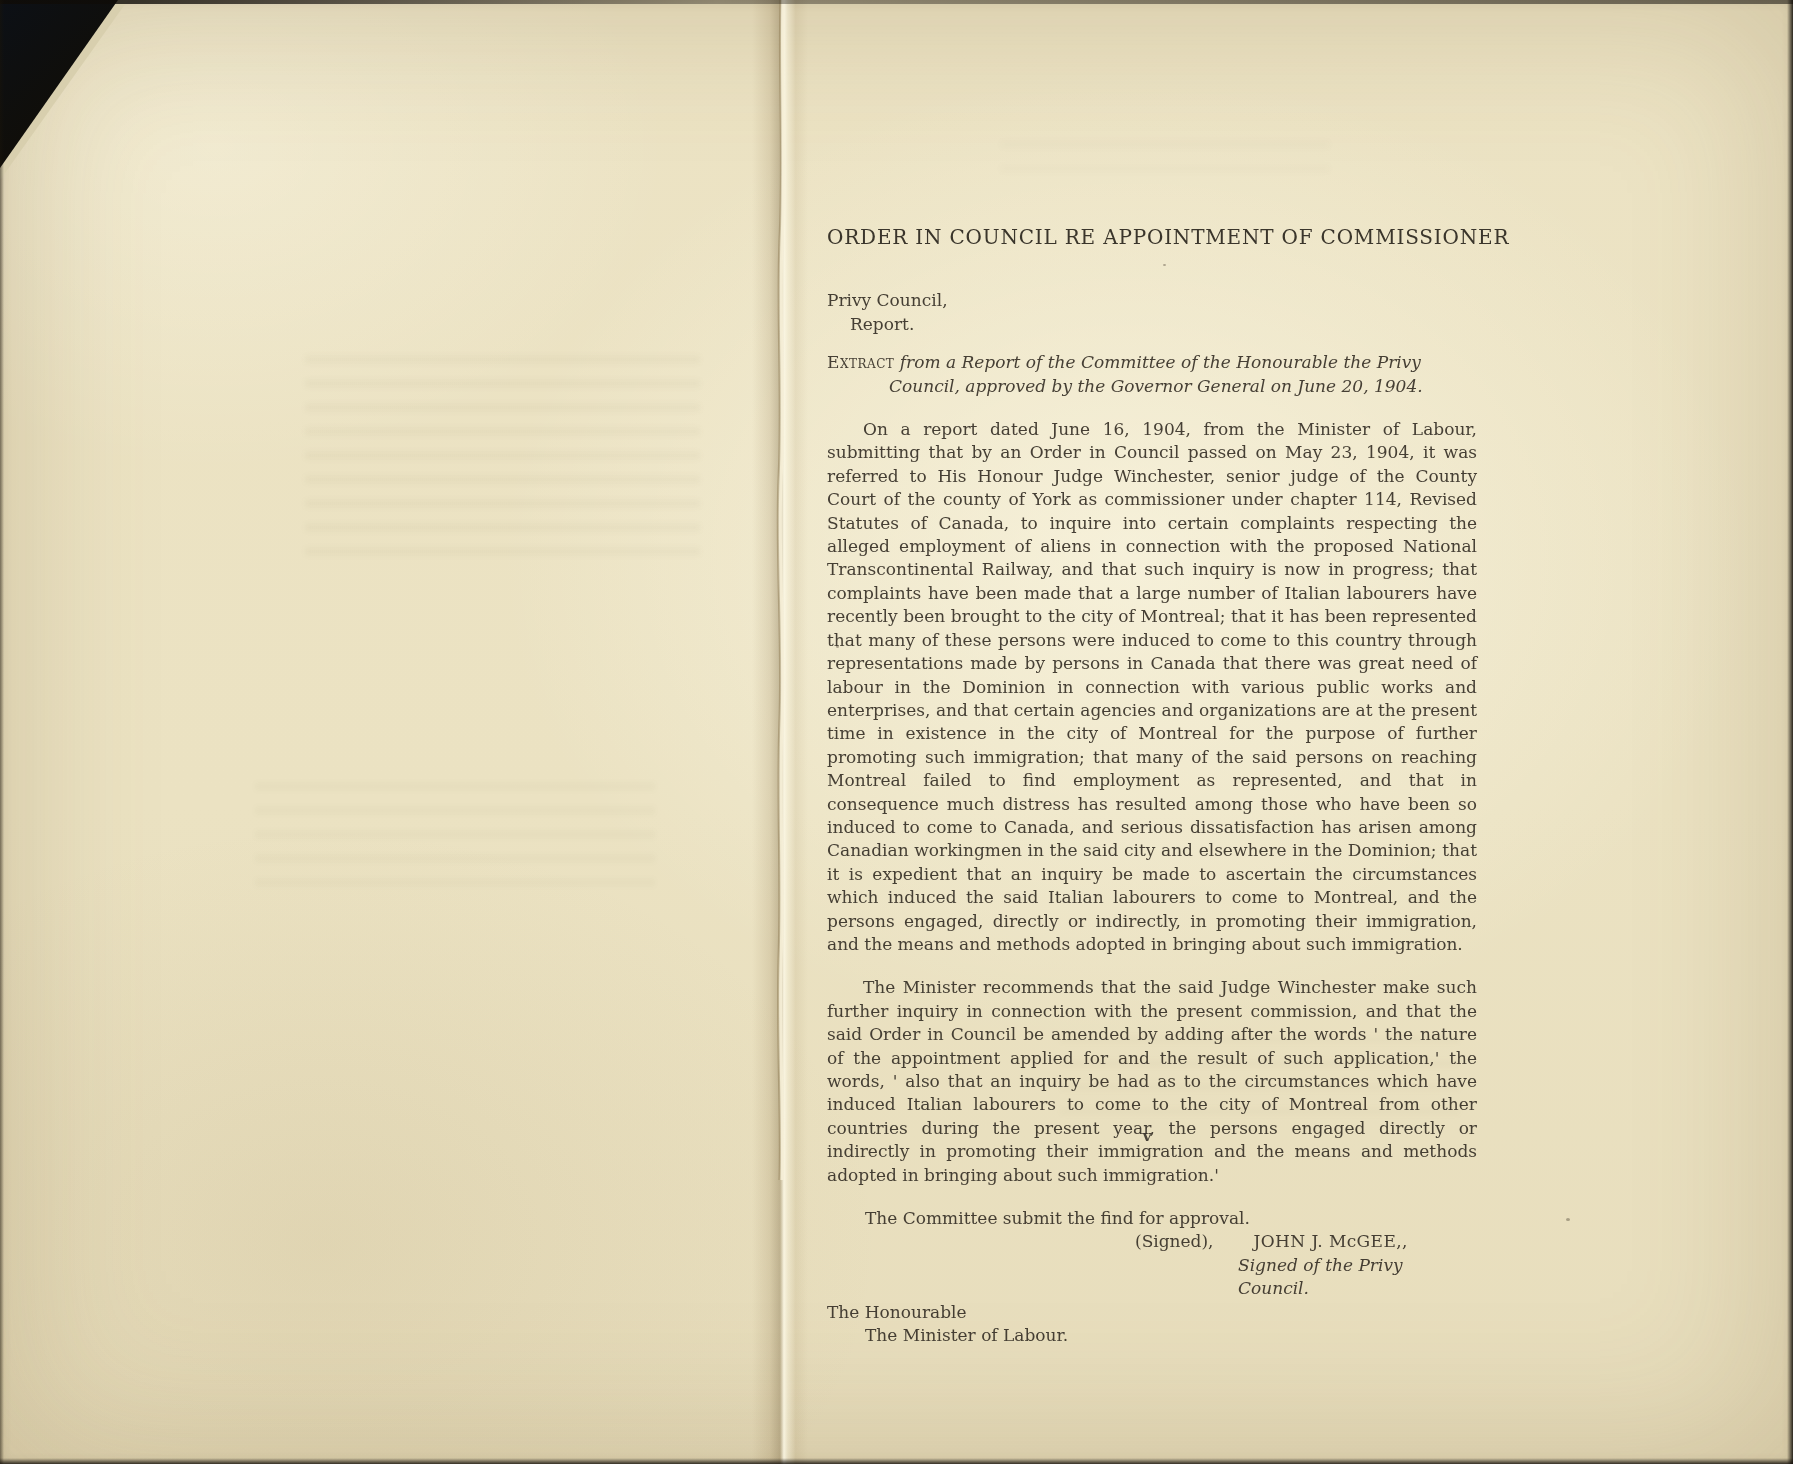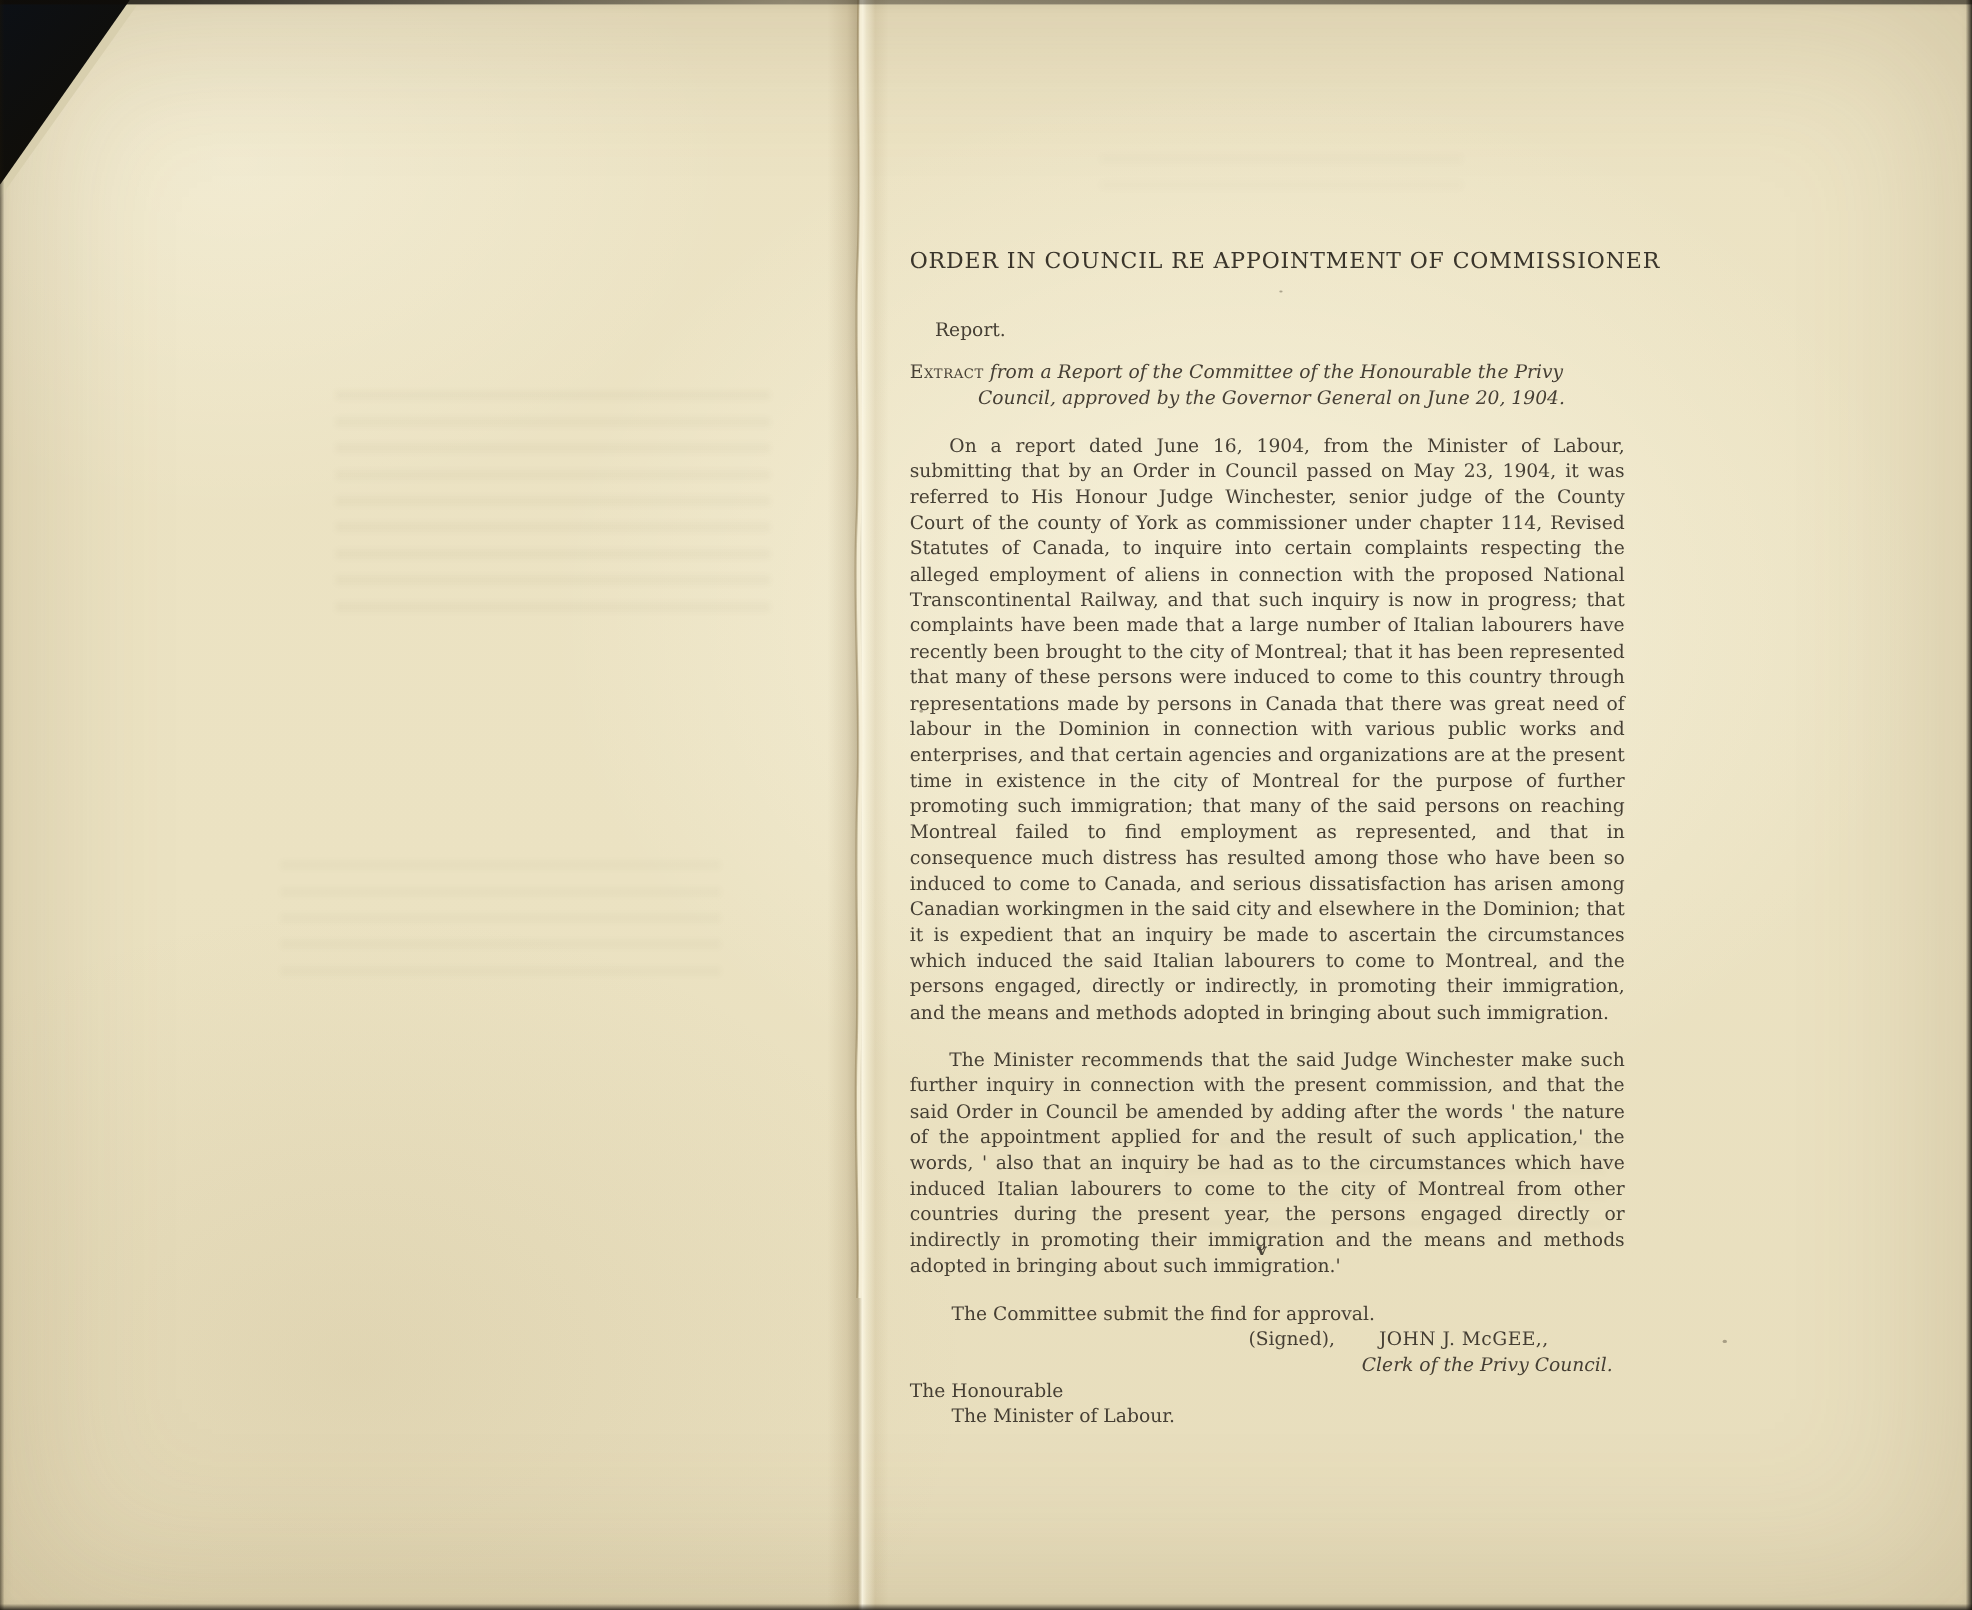--- a/index.html
+++ b/index.html
@@ -130,34 +130,35 @@
 
   <div class="speck" style="left:1566px; top:1218px; width:4px; height:3px;"></div>
   <div class="speck" style="left:836px; top:645px; width:3px; height:3px;"></div>
   <div class="speck" style="left:1163px; top:264px; width:3px; height:2px;"></div>
 
   <div class="right-page">
 
     <h1 class="doc-title">ORDER IN COUNCIL RE APPOINTMENT OF COMMISSIONER</h1>
 
     <div class="origin">
+      <div class="l1">Privy Council,</div>
       <div class="l2">Report.</div>
     </div>
 
     <p class="extract"><span class="sc">Extract</span><span> from a Report of the Committee of the Honourable the Privy Council, approved by the Governor General on June 20, 1904.</span></p>
 
     <p class="body-par">On a report dated June 16, 1904, from the Minister of Labour, submitting that by an Order in Council passed on May 23, 1904, it was referred to His Honour Judge Winchester, senior judge of the County Court of the county of York as commissioner under chapter 114, Revised Statutes of Canada, to inquire into certain complaints respecting the alleged employment of aliens in connection with the proposed National Transcontinental Railway, and that such inquiry is now in progress; that complaints have been made that a large number of Italian labourers have recently been brought to the city of Montreal; that it has been represented that many of these persons were induced to come to this country through representations made by persons in Canada that there was great need of labour in the Dominion in connection with various public works and enterprises, and that certain agencies and organizations are at the present time in existence in the city of Montreal for the purpose of further promoting such immigration; that many of the said persons on reaching Montreal failed to find employment as represented, and that in consequence much distress has resulted among those who have been so induced to come to Canada, and serious dissatisfaction has arisen among Canadian workingmen in the said city and elsewhere in the Dominion; that it is expedient that an inquiry be made to ascertain the circumstances which induced the said Italian labourers to come to Montreal, and the persons engaged, directly or indirectly, in promoting their immigration, and the means and methods adopted in bringing about such immigration.</p>
     <p class="body-par">The Minister recommends that the said Judge Winchester make such further inquiry in connection with the present commission, and that the said Order in Council be amended by adding after the words ' the nature of the appointment applied for and the result of such application,' the words, ' also that an inquiry be had as to the circumstances which have induced Italian labourers to come to the city of Montreal from other countries during the present year, the persons engaged directly or indirectly in promoting their immigration and the means and methods adopted in bringing about such immigration.'</p>
     <p class="body-par committee">The Committee submit the find for approval.</p>
 
     <div class="sig-row1">
       <span class="sig-signed">(Signed),</span>
       <span class="sig-name">JOHN J. McGEE,,</span>
     </div>
-    <div class="sig-row2">Clerk of the Privy Council.</div>
+    <div class="sig-row2">Signed of the Privy Council.</div>
 
     <div class="addressee">
       <div class="l1">The Honourable</div>
       <div class="l2">The Minister of Labour.</div>
     </div>
 
   </div>
 
   <div class="page-number">v</div>
 

